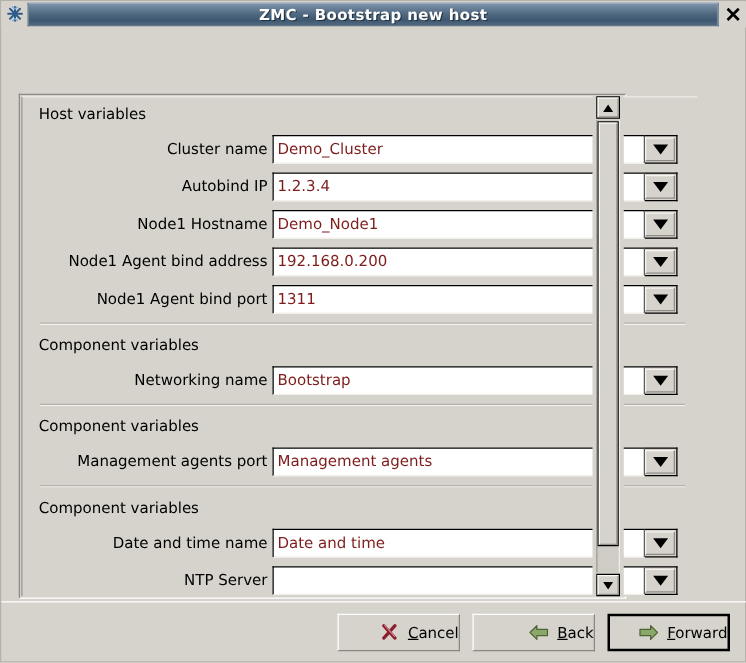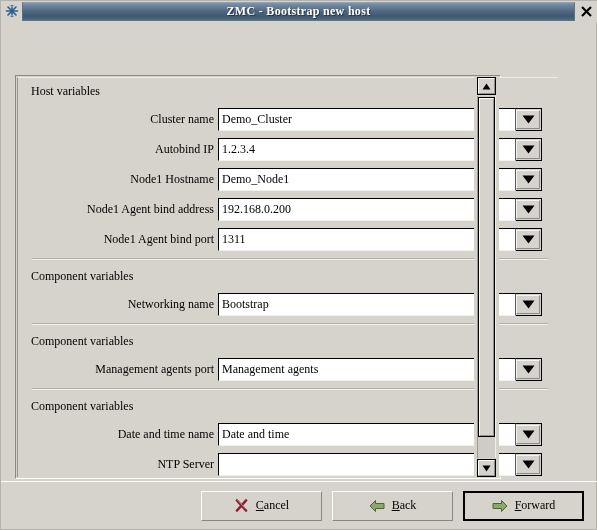--- a/index.html
+++ b/index.html
@@ -16,21 +16,20 @@
   }
 
   
   .window {
     position: relative;
     width: 597px;
     height: 530px;
     background: #d6d3cc;
     box-sizing: border-box;
     border: 1px solid #b5b2ab;
-    font-family: Liberation Serif, serif;
   }
 
   
   .titlebar {
     position: absolute;
     left: 0; top: 0;
     width: 597px;
     height: 21px;
     background: #d6d3cc;
     display: flex;
@@ -161,21 +160,21 @@
     width: 298px;
     box-sizing: border-box;
     background: #ffffff;
     border: 1px solid #000000;
     border-right-color: #5b5b5b;
     border-bottom-color: #f2f0ea;
     display: flex;
     align-items: center;
     padding: 0 3px;
     font-size: 12px;
-    color: #000000;
+    color: #7f1d1d;
     overflow: hidden;
     white-space: nowrap;
   }
   .combo-btn {
     width: 26px;
     box-sizing: border-box;
     background: #d6d3cc;
     border: 1px solid #000000;
     border-left: none;
     display: flex;
@@ -273,29 +272,29 @@
     border-top: 1px solid #ffffff;
     box-sizing: border-box;
     display: flex;
     align-items: center;
     justify-content: flex-end;
     padding-right: 14px;
     gap: 10px;
   }
   .btn {
     height: 30px;
-    width: 121px;
+    width: 98px;
     box-sizing: border-box;
     background: #d6d3cc;
     border: 1px solid #8a8781;
     border-top-color: #ffffff;
     border-left-color: #ffffff;
     display: flex;
     align-items: center;
-    justify-content: center;
+    justify-content: flex-end;
     gap: 7px;
     font-size: 12px;
     color: #000;
     cursor: pointer;
     position: relative;
   }
   .btn.focused {
     border: 2px solid #000000;
   }
   .btn-label u { text-decoration: underline; }

